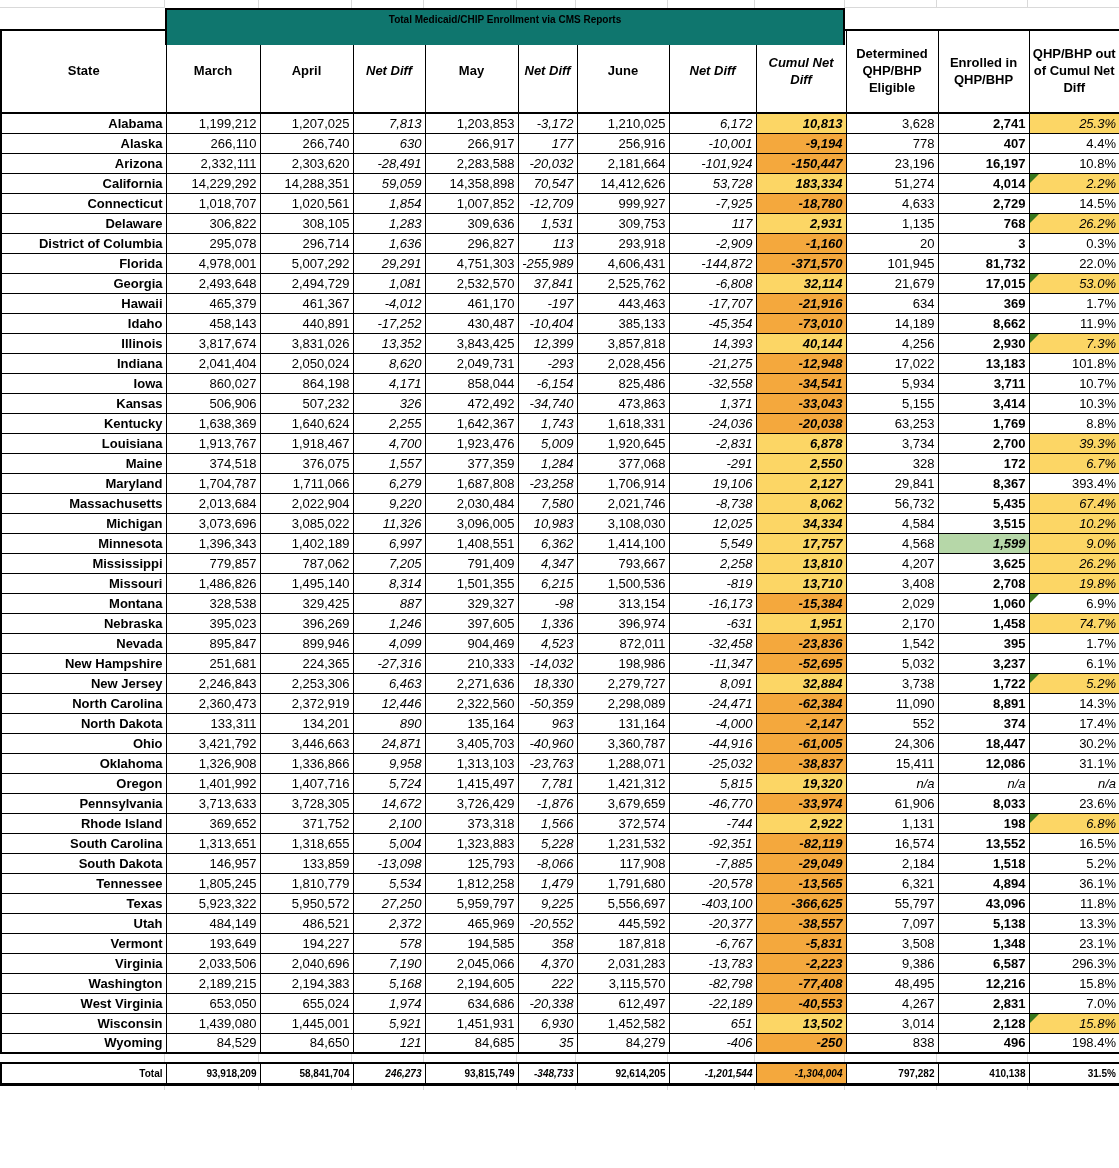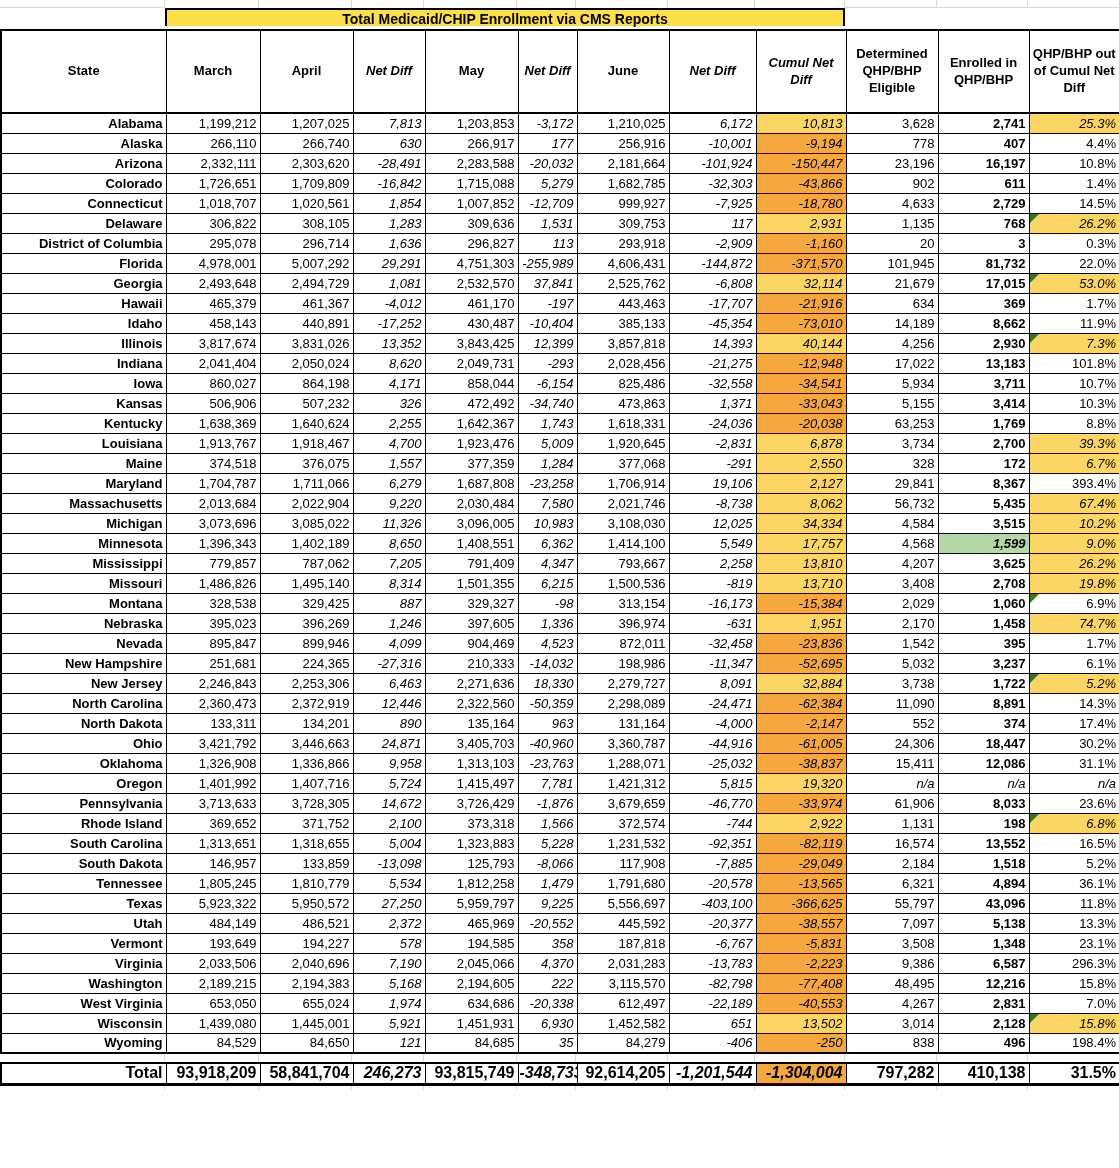--- a/index.html
+++ b/index.html
@@ -4,48 +4,48 @@
 <style>
   html,body{margin:0;padding:0;background:#fff;}
   .sheet{width:1119px;font-family:"Liberation Sans",sans-serif;color:#000;}
   .strip{position:relative;width:1119px;background:#fff;}
   .strip .vline{position:absolute;top:0;bottom:0;width:1px;background:#d9d9d9;}
   .strip .hseg{position:absolute;bottom:0;height:1px;background:#d9d9d9;}
   .strip.top{height:8px;}
   .strip.gap{height:8px;}
   .strip.bottom{height:4px;}
   .title-row{height:21px;position:relative;}
-  .title-box{box-sizing:border-box;margin-left:165px;width:680px;height:18px;
-    border:2px solid #000;border-bottom:none;background:#fde047;
-    font-size:14px;font-weight:bold;text-align:center;line-height:19px;}
+  .title-box{box-sizing:border-box;margin-left:165px;width:680px;height:37px;
+    border:2px solid #000;border-bottom:none;background:#0f766e;
+    font-size:10px;font-weight:bold;text-align:center;line-height:19px;}
   table.main{border-collapse:collapse;table-layout:fixed;width:1119px;
     border:2px solid #000;}
   table.main th,table.main td{border:1px solid #000;overflow:hidden;
     white-space:nowrap;box-sizing:border-box;}
   table.main th{height:83px;background:#fff;font-size:13px;font-weight:bold;
     text-align:center;vertical-align:middle;line-height:1.3;padding:0 1px;
     border-bottom:2px solid #000;white-space:normal;}
   th.nd{background:#d9d9d9;font-style:italic;}
   th.cumul{background:#f4a83d;font-style:italic;margin-top:44px;}
   table.main td{height:20px;font-size:13px;text-align:right;padding:0 3px 0 1px;
     background:#fff;}
   td.state{font-weight:bold;padding-right:4px;}
   td.nd{background:#d9d9d9;font-style:italic;}
-  td.cumul{font-weight:normal;font-style:italic;}
+  td.cumul{font-weight:bold;font-style:italic;}
   td.cumul.pos{background:#fcd665;}
   td.cumul.neg{background:#f4a83d;}
   td.enr{background:#93c47d;font-weight:bold;}
   td.enr.light{background:#b6d7a8;font-style:italic;}
   td.pct.orange{background:#fcd665;font-style:italic;}
   td.na{background:#bfbfbf;font-style:italic;font-weight:normal;text-align:center;}
   td.flag{position:relative;}
   td.flag::before{content:"";position:absolute;top:0;left:0;width:0;height:0;
     border-top:9px solid #38761d;border-right:9px solid transparent;}
   table.total-table{margin-top:0;border-bottom-width:3px;}
-  table.total-table td{height:21px;font-size:16px;font-weight:bold;}
+  table.total-table td{height:21px;font-size:10px;font-weight:bold;}
   table.total-table td.nd{font-style:italic;}
   table.total-table td.cumul{background:#f4a83d;}
 </style>
 </head>
 <body>
 
 <div class="sheet">
 
   <div class="strip top">
       <div class="vline" style="left: 164px;"></div>
@@ -135,32 +135,32 @@
           <td class="num">2,283,588</td>
           <td class="nd">-20,032</td>
           <td class="num">2,181,664</td>
           <td class="nd">-101,924</td>
           <td class="cumul neg">-150,447</td>
           <td class="det">23,196</td>
           <td class="enr">16,197</td>
           <td class="pct">10.8%</td>
         </tr>
         <tr>
-          <td class="state">Colorado</td>
-          <td class="num">1,726,651</td>
-          <td class="num">1,709,809</td>
-          <td class="nd">-16,842</td>
-          <td class="num">1,715,088</td>
-          <td class="nd">5,279</td>
-          <td class="num">1,682,785</td>
-          <td class="nd">-32,303</td>
-          <td class="cumul neg">-43,866</td>
-          <td class="det">902</td>
-          <td class="enr">611</td>
-          <td class="pct">1.4%</td>
+          <td class="state">California</td>
+          <td class="num">14,229,292</td>
+          <td class="num">14,288,351</td>
+          <td class="nd">59,059</td>
+          <td class="num">14,358,898</td>
+          <td class="nd">70,547</td>
+          <td class="num">14,412,626</td>
+          <td class="nd">53,728</td>
+          <td class="cumul pos">183,334</td>
+          <td class="det">51,274</td>
+          <td class="enr">4,014</td>
+          <td class="pct orange flag">2.2%</td>
         </tr>
         <tr>
           <td class="state">Connecticut</td>
           <td class="num">1,018,707</td>
           <td class="num">1,020,561</td>
           <td class="nd">1,854</td>
           <td class="num">1,007,852</td>
           <td class="nd">-12,709</td>
           <td class="num">999,927</td>
           <td class="nd">-7,925</td>
@@ -390,21 +390,21 @@
           <td class="nd">12,025</td>
           <td class="cumul pos">34,334</td>
           <td class="det">4,584</td>
           <td class="enr">3,515</td>
           <td class="pct orange">10.2%</td>
         </tr>
         <tr>
           <td class="state">Minnesota</td>
           <td class="num">1,396,343</td>
           <td class="num">1,402,189</td>
-          <td class="nd">8,650</td>
+          <td class="nd">6,997</td>
           <td class="num">1,408,551</td>
           <td class="nd">6,362</td>
           <td class="num">1,414,100</td>
           <td class="nd">5,549</td>
           <td class="cumul pos">17,757</td>
           <td class="det">4,568</td>
           <td class="enr light">1,599</td>
           <td class="pct orange">9.0%</td>
         </tr>
         <tr>

